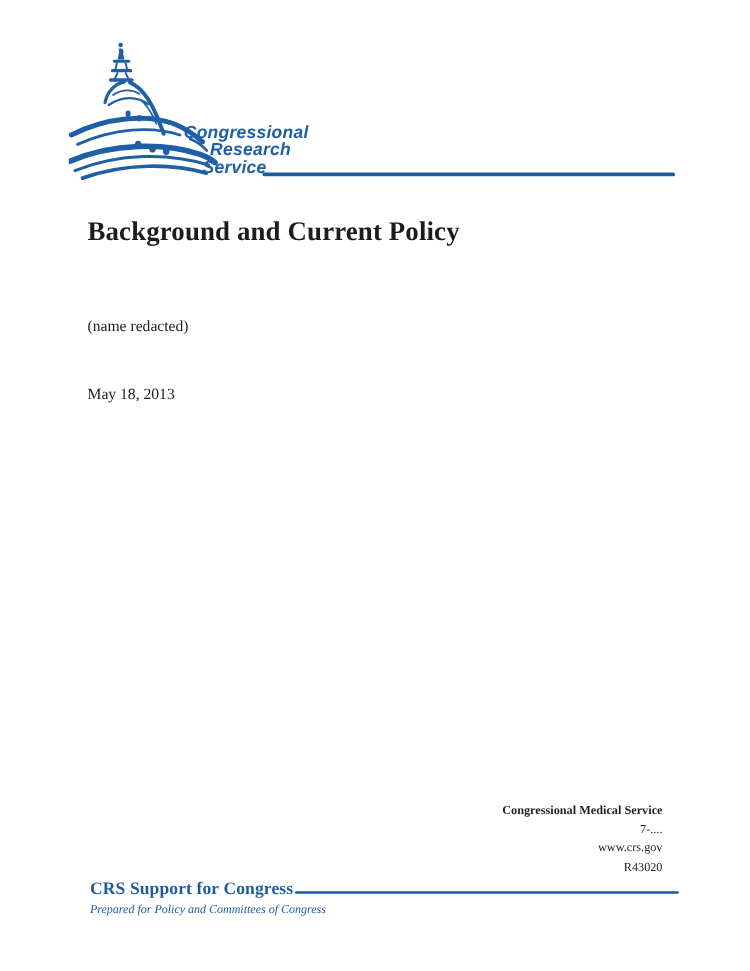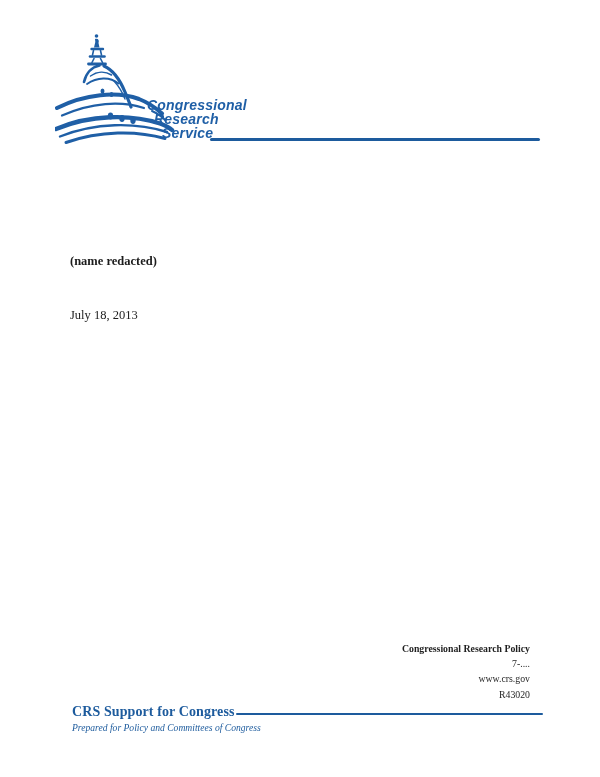--- a/index.html
+++ b/index.html
@@ -23,40 +23,40 @@
   .logo-art { left: 55px; top: 28px; width: 200px; height: 120px; }
   .logo-text {
     left: 147px; top: 99px;
     font-family: "Liberation Sans", sans-serif;
     font-weight: bold; font-style: italic;
     font-size: 14px; line-height: 13.8px;
     color: var(--brand-blue);
     letter-spacing: 0.2px;
     white-space: nowrap;
   }
-  .logo-text .l2 { padding-left: 7px; }
+  .logo-text .l2 { padding-left: 7px; text-align: center; }
   .logo-text .l3 { padding-left: 15px; }
   .rule-top {
     left: 210px; top: 138px; width: 330px; height: 2.6px;
     background: var(--rule-blue); border-radius: 2px;
   }
 
   
   .title {
     left: 70px; top: 172px;
     font-size: 21.5px; font-weight: bold;
     line-height: 27.5px;
     color: var(--ink);
     letter-spacing: 0.1px;
     white-space: nowrap;
   }
 
   
   .byline { left: 70px; top: 252px; font-size: 12.5px; line-height: 18px; }
-  .byline .author { font-weight: bold; }
+  .byline .author { font-weight: normal; }
   .date { left: 70px; top: 306px; font-size: 12.5px; line-height: 18px; }
 
   
   .footer-info {
     top: 641px; right: 70px;
     text-align: right;
     font-size: 9.8px; line-height: 15.2px;
     color: #1f1f1f;
     white-space: nowrap;
   }
@@ -122,30 +122,31 @@
 
 <div class="abs logo-text">
   <div class="l1">Congressional</div>
   <div class="l2">Research</div>
   <div class="l3">Service</div>
 </div>
 
 <div class="abs rule-top"></div>
 
 <div class="abs title">
+  <div>Background and Current Policy</div>
 </div>
 
 <div class="abs byline">
   <div class="author">(name redacted)</div>
 </div>
 
-<div class="abs date">July 18, 2013</div>
+<div class="abs date">May 18, 2013</div>
 
 <div class="abs footer-info">
-  <div class="org">Congressional Research Policy</div>
+  <div class="org">Congressional Medical Service</div>
   <div>7-....</div>
   <div>www.crs.gov</div>
   <div>R43020</div>
 </div>
 
 <div class="abs brand-label">CRS Support for Congress</div>
 <div class="abs rule-bottom"></div>
 <div class="abs brand-tagline">Prepared for Policy and Committees of Congress</div>
 
 </body></html>

